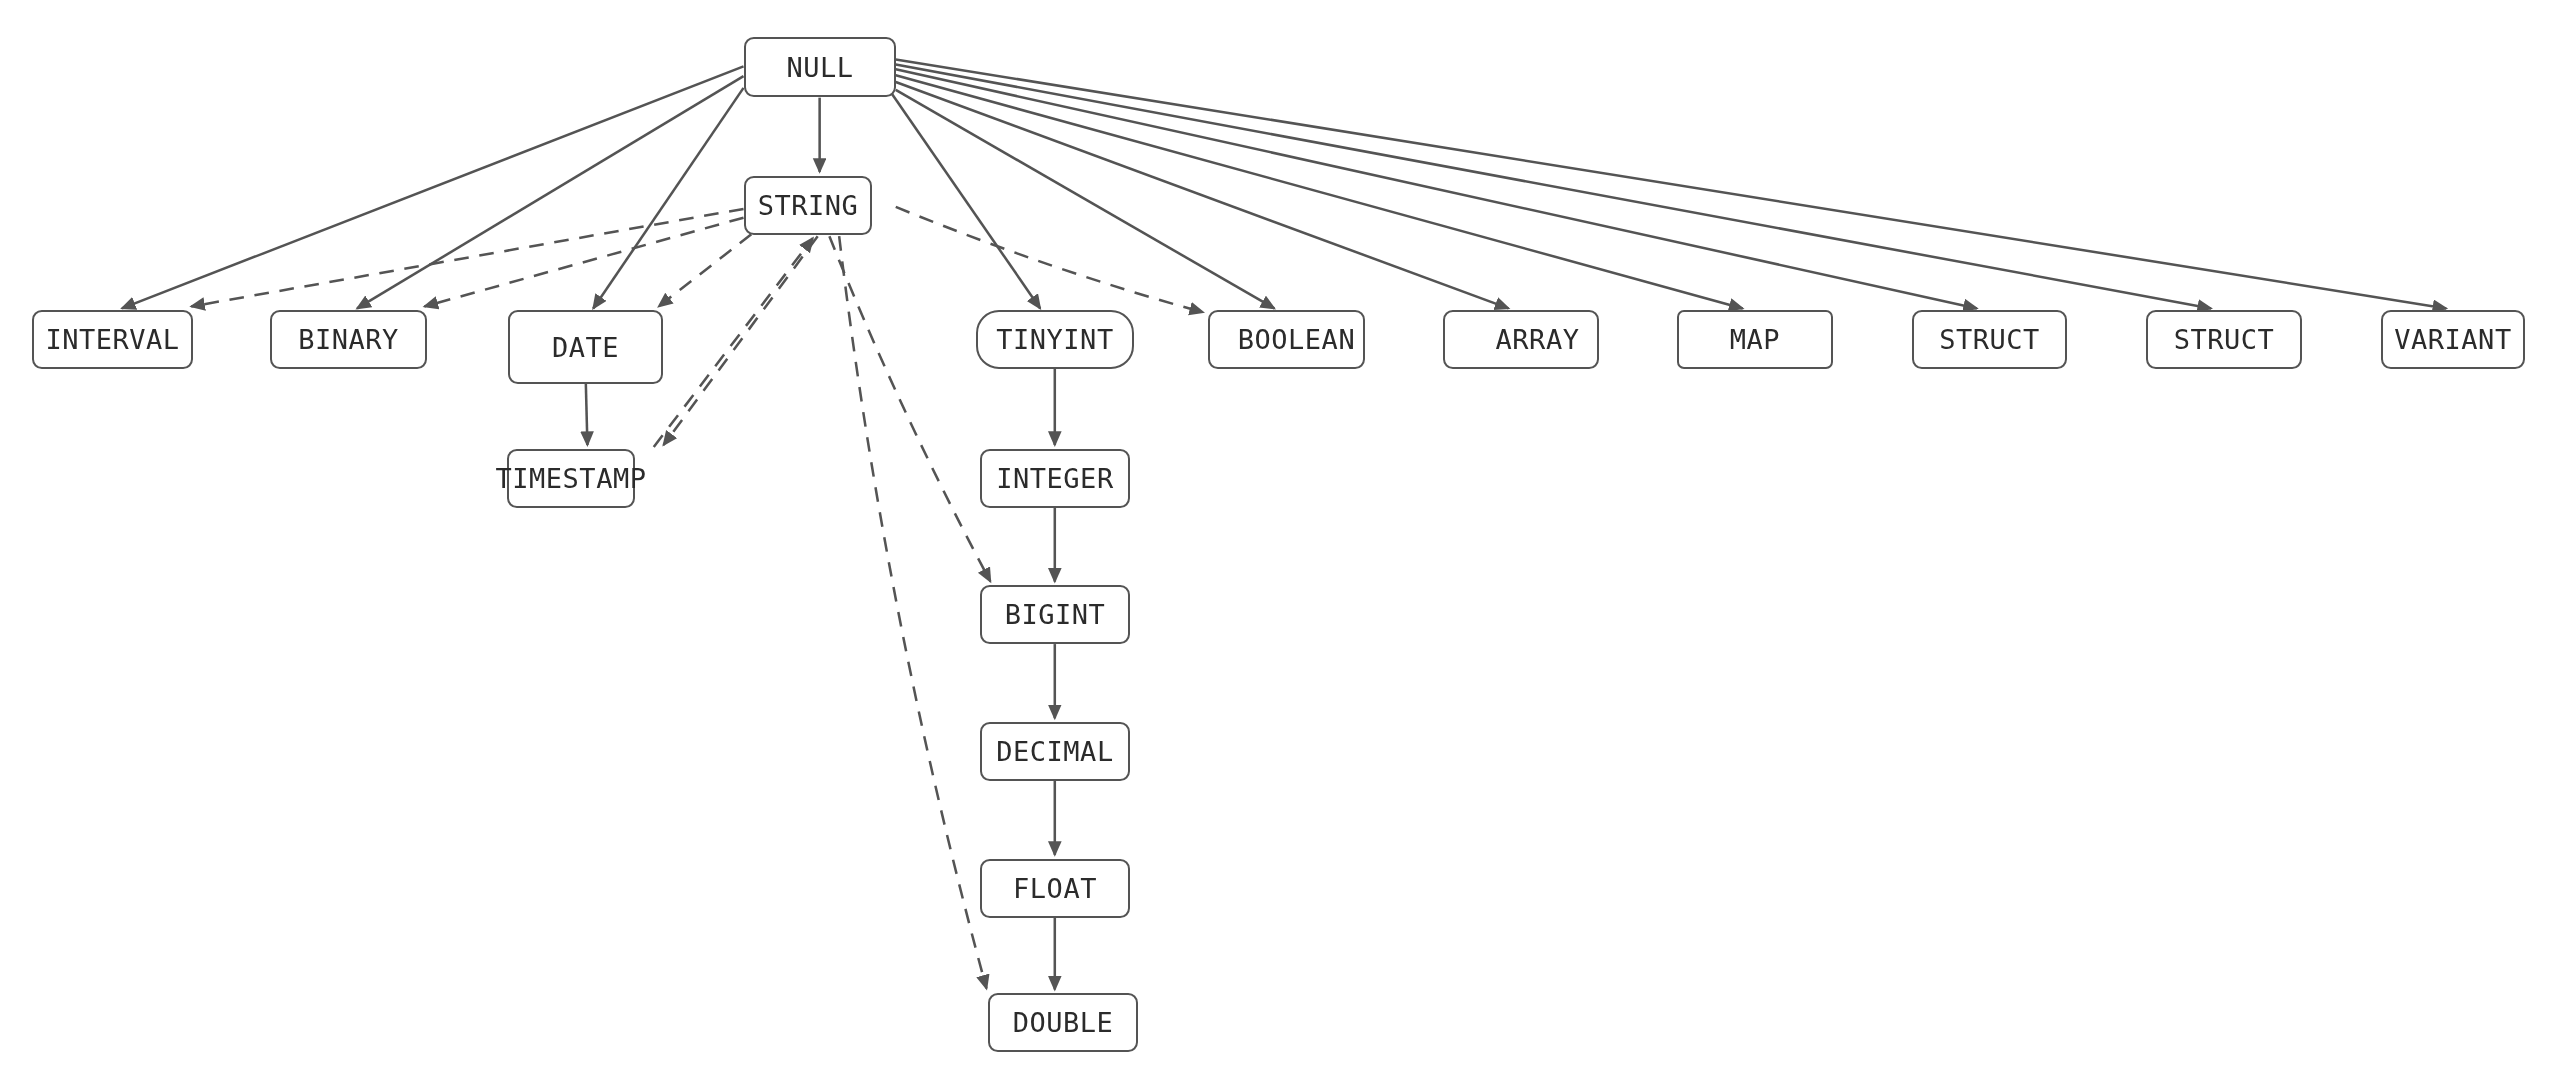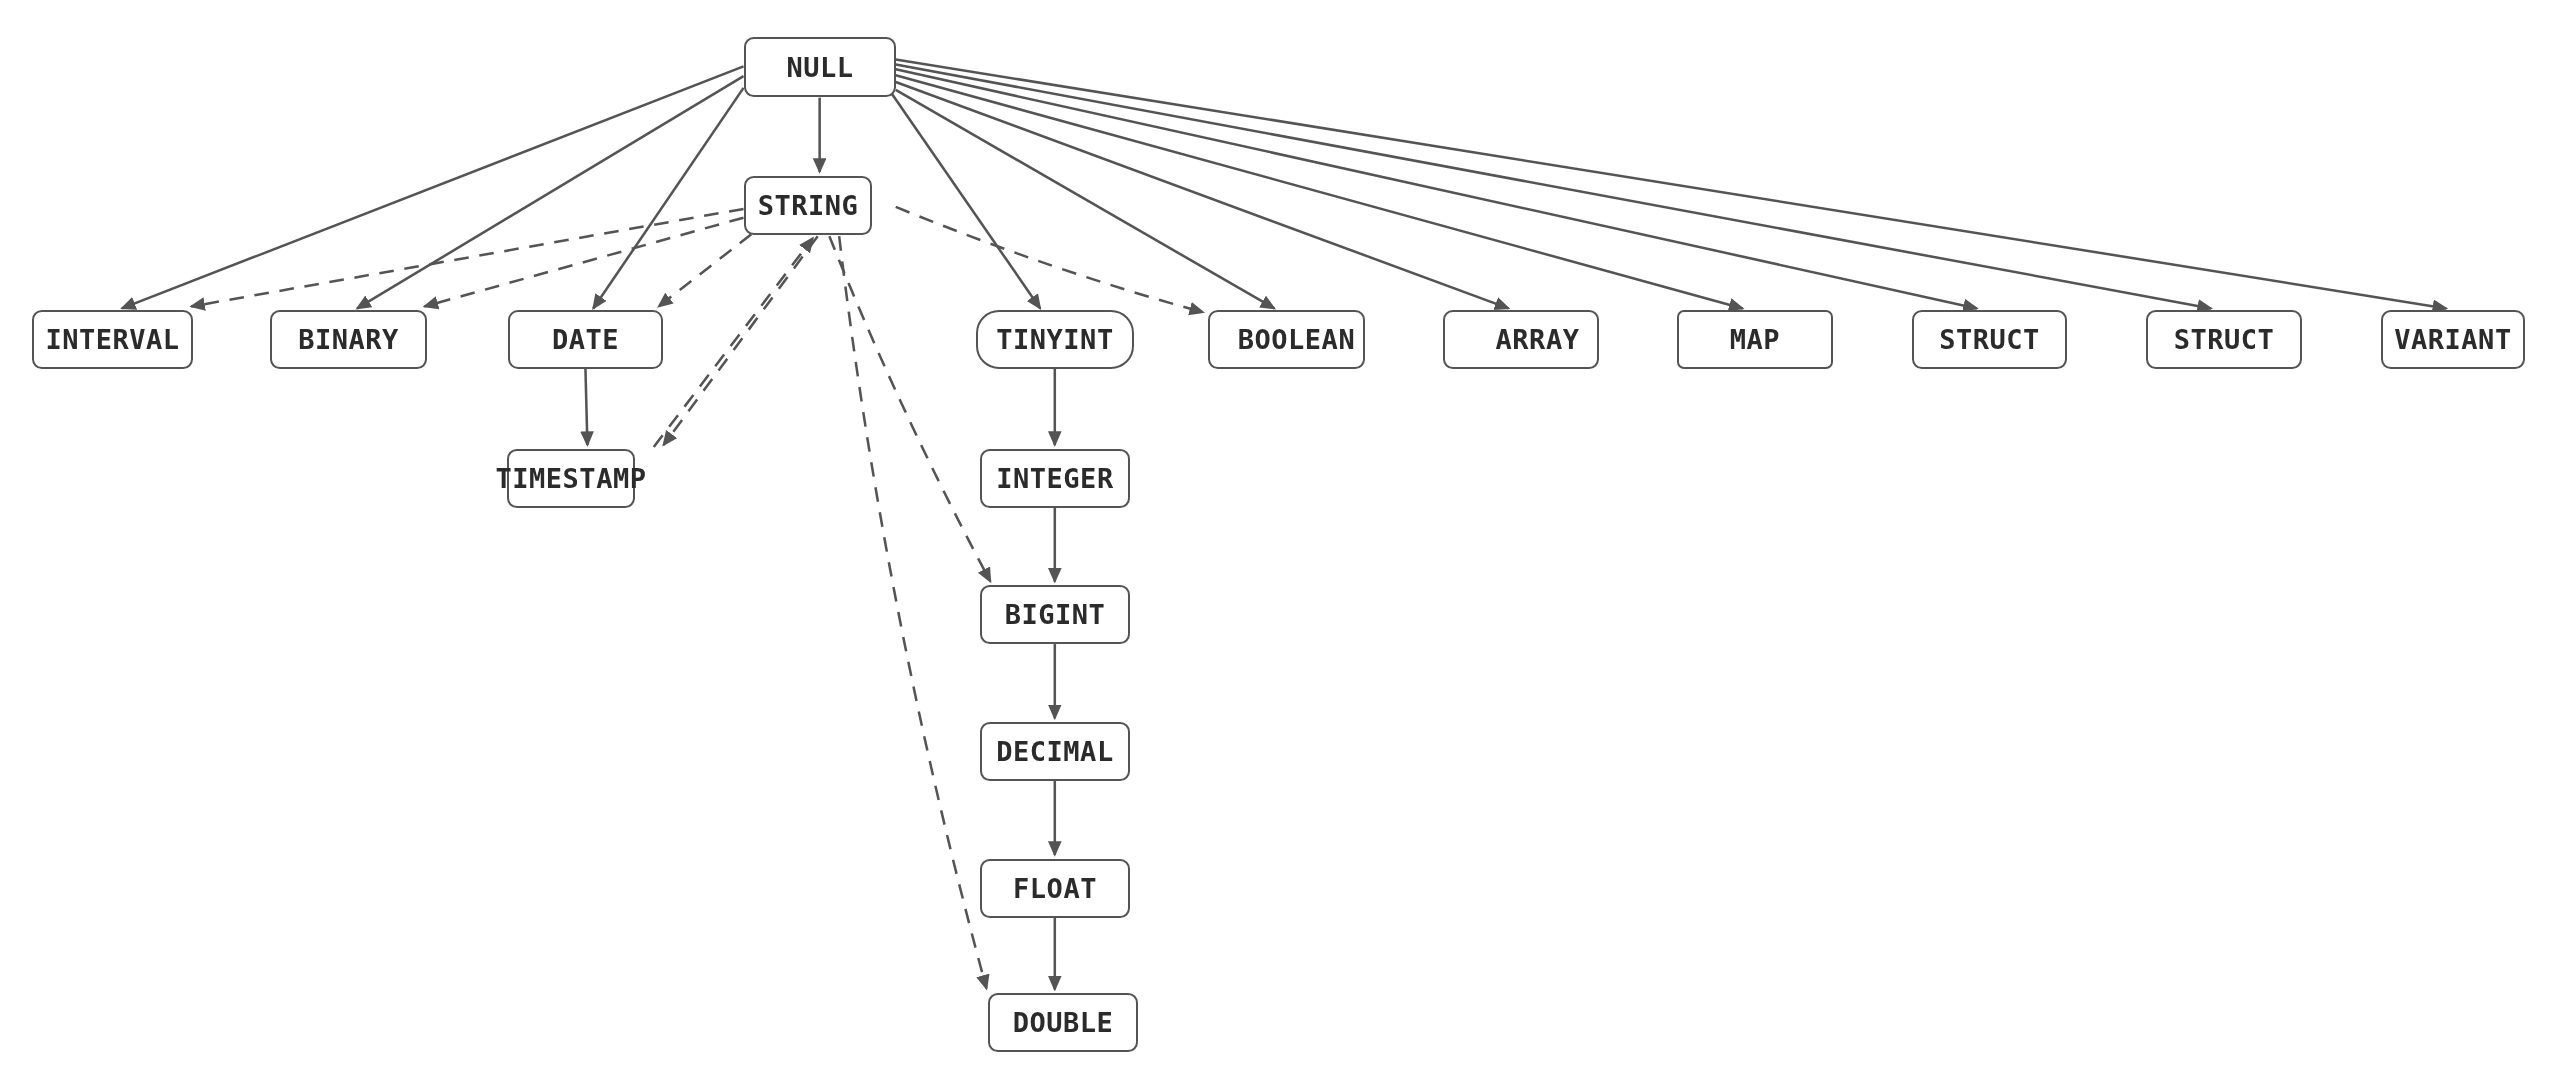--- a/index.html
+++ b/index.html
@@ -25,21 +25,20 @@
     border-radius:9.8px;
     background:var(--bg);
     display:flex;align-items:center;justify-content:center;
   }
   .node span{
     font-family:"DejaVu Sans Mono","Liberation Mono",monospace;
     font-size:27px;
     color:var(--node-text);
     white-space:nowrap;
     letter-spacing:0.5px;
-    font-weight:bold;
   }
 </style>
 </head>
 <body>
 
 <div id="canvas">
   <svg id="edges" viewBox="0 0 2640 1120" xmlns="http://www.w3.org/2000/svg">
     <defs>
       <marker id="arrow" markerUnits="userSpaceOnUse" markerWidth="22" markerHeight="18" refX="14" refY="7" orient="auto">
         <path d="M0,0 L16,7 L0,14 Z" fill="#545454"></path>
@@ -79,21 +78,21 @@
       </div>
       <div class="node" style="left: 744px; top: 176px; width: 128px; height: 59px;">
         <span>STRING</span>
       </div>
       <div class="node" style="left: 32px; top: 310px; width: 161px; height: 59px;">
         <span>INTERVAL</span>
       </div>
       <div class="node" style="left: 270px; top: 310px; width: 157px; height: 59px;">
         <span>BINARY</span>
       </div>
-      <div class="node" style="left: 508px; top: 310px; width: 155px; height: 59px; border-radius: 10px;">
+      <div class="node" style="left: 508px; top: 310px; width: 155px; height: 74px;">
         <span>DATE</span>
       </div>
       <div class="node" style="left: 507px; top: 449px; width: 128px; height: 59px; text-align: right;">
         <span>TIMESTAMP</span>
       </div>
       <div class="node" style="left: 976px; top: 310px; width: 158px; height: 59px; border-radius: 23px;">
         <span>TINYINT</span>
       </div>
       <div class="node" style="left: 980px; top: 449px; width: 150px; height: 59px;">
         <span>INTEGER</span>

